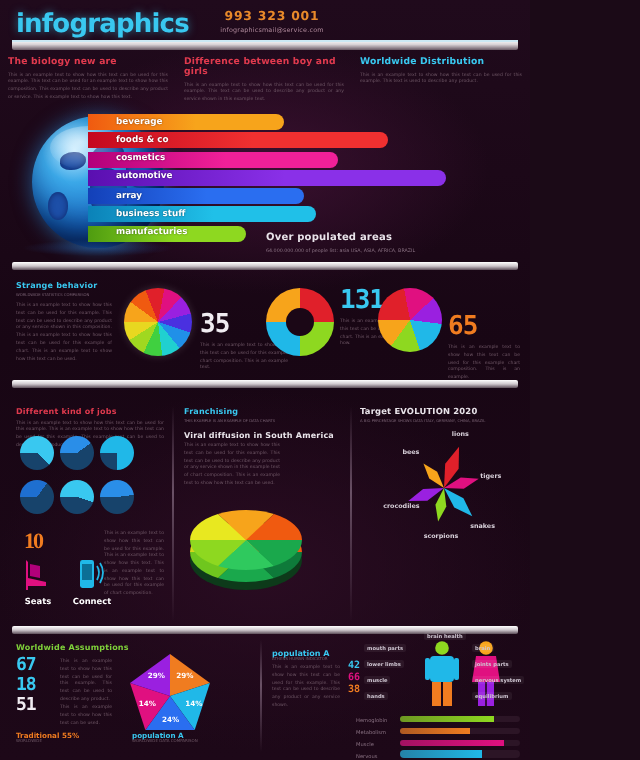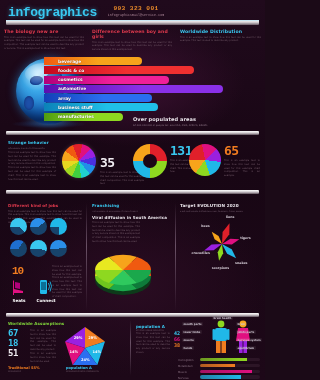--- a/index.html
+++ b/index.html
@@ -13,21 +13,21 @@
     position: relative;
     width: 265px; height: 380px;
     background:
       radial-gradient(ellipse 160px 90px at 50% 22%, #3a1030 0%, rgba(58,16,48,0) 70%),
       radial-gradient(ellipse 180px 120px at 50% 75%, #2a0c22 0%, rgba(42,12,34,0) 75%),
       linear-gradient(180deg, #200a1c 0%, #180614 45%, #1d0818 100%);
     overflow: hidden;
   }
 
   
-  .header { position: relative; height: 27px; font-family: Liberation Mono, monospace; }
+  .header { position: relative; height: 27px; }
   .logo {
     position: absolute; left: 8px; top: 5px;
     font-size: 13px; font-weight: bold; letter-spacing: -0.4px;
     color: #39c8f0;
     text-shadow: 0 0 4px rgba(57,200,240,0.55);
   }
   .contact {
     position: absolute; left: 96px; top: 5px;
     text-align: center; width: 80px;
   }
@@ -123,35 +123,35 @@
 
   
   .stats { position: absolute; top: 138px; left: 0; width: 265px; height: 50px; }
   .stat-text { position: absolute; width: 44px; }
   .bignum {
     font-size: 13px; font-weight: bold; letter-spacing: -0.5px;
     font-family: "DejaVu Sans Mono", monospace;
   }
   .n-white { color: #f0ecf1; margin-top: 11px; }
   .n-cyan { color: #39c8f0; }
-  .n-orange { color: #f07c20; }
+  .n-orange { color: #f07c20; margin-top: 13px; }
 
   .pie { position: absolute; border-radius: 50%; }
   .donut-hole {
     position: absolute; border-radius: 50%;
     background: #1b0716;
   }
 
   
   .r3 { position: absolute; top: 203px; }
 
   .smallpie { position: absolute; border-radius: 50%; }
 
   .icon-10 {
-    font-family: Liberation Mono, monospace;
+    font-family: Liberation Serif, serif;
     font-size: 11px; font-weight: bold; color: #f07c20; letter-spacing: -1px;
   }
   .icon-cap { font-size: 4.2px; font-weight: bold; color: #fff; text-align: center; }
 
   .pct64 {
     font-size: 11px; font-weight: bold; color: #f0ecf1;
     font-family: "DejaVu Sans Mono", monospace; letter-spacing: -0.5px;
   }
 
   

